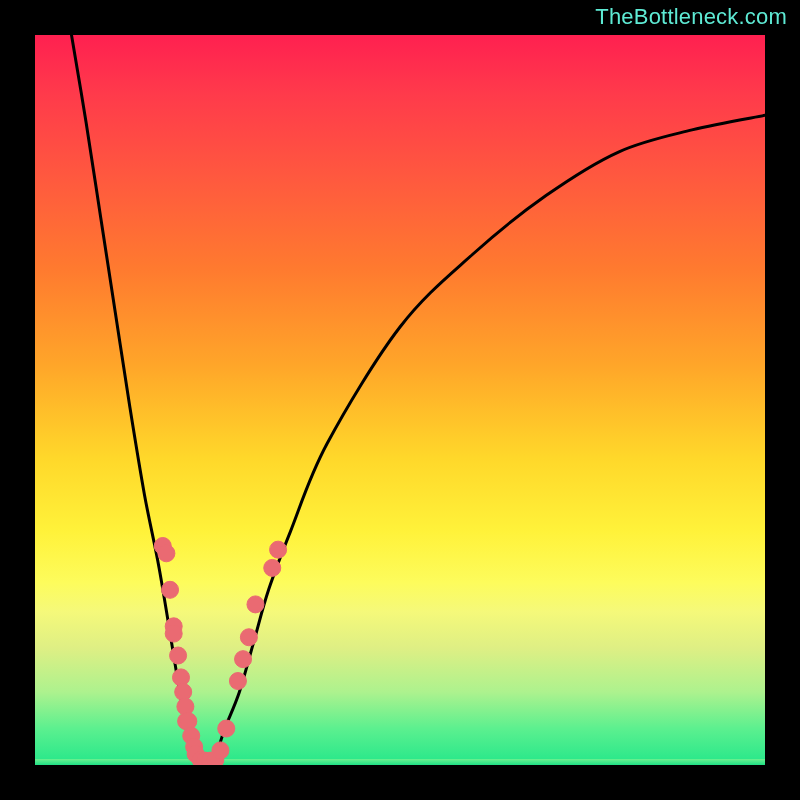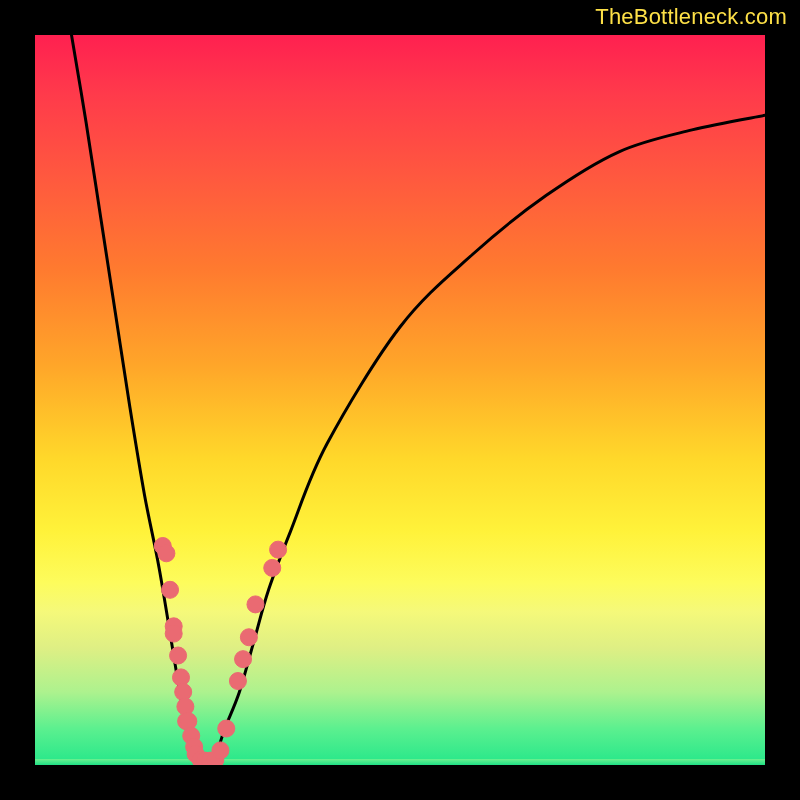--- a/index.html
+++ b/index.html
@@ -54,21 +54,21 @@
     bottom: 0;
   }
   svg.curve {
     position: absolute;
     inset: 0;
   }
   .watermark {
     position: absolute;
     top: 4px;
     right: 13px;
-    color: #fde047;
+    color: #5eead4;
     font-size: 22px;
     letter-spacing: 0.2px;
     font-weight: 500;
     user-select: none;
   }
 </style>
 </head>
 <body>
 
 <div class="frame">

